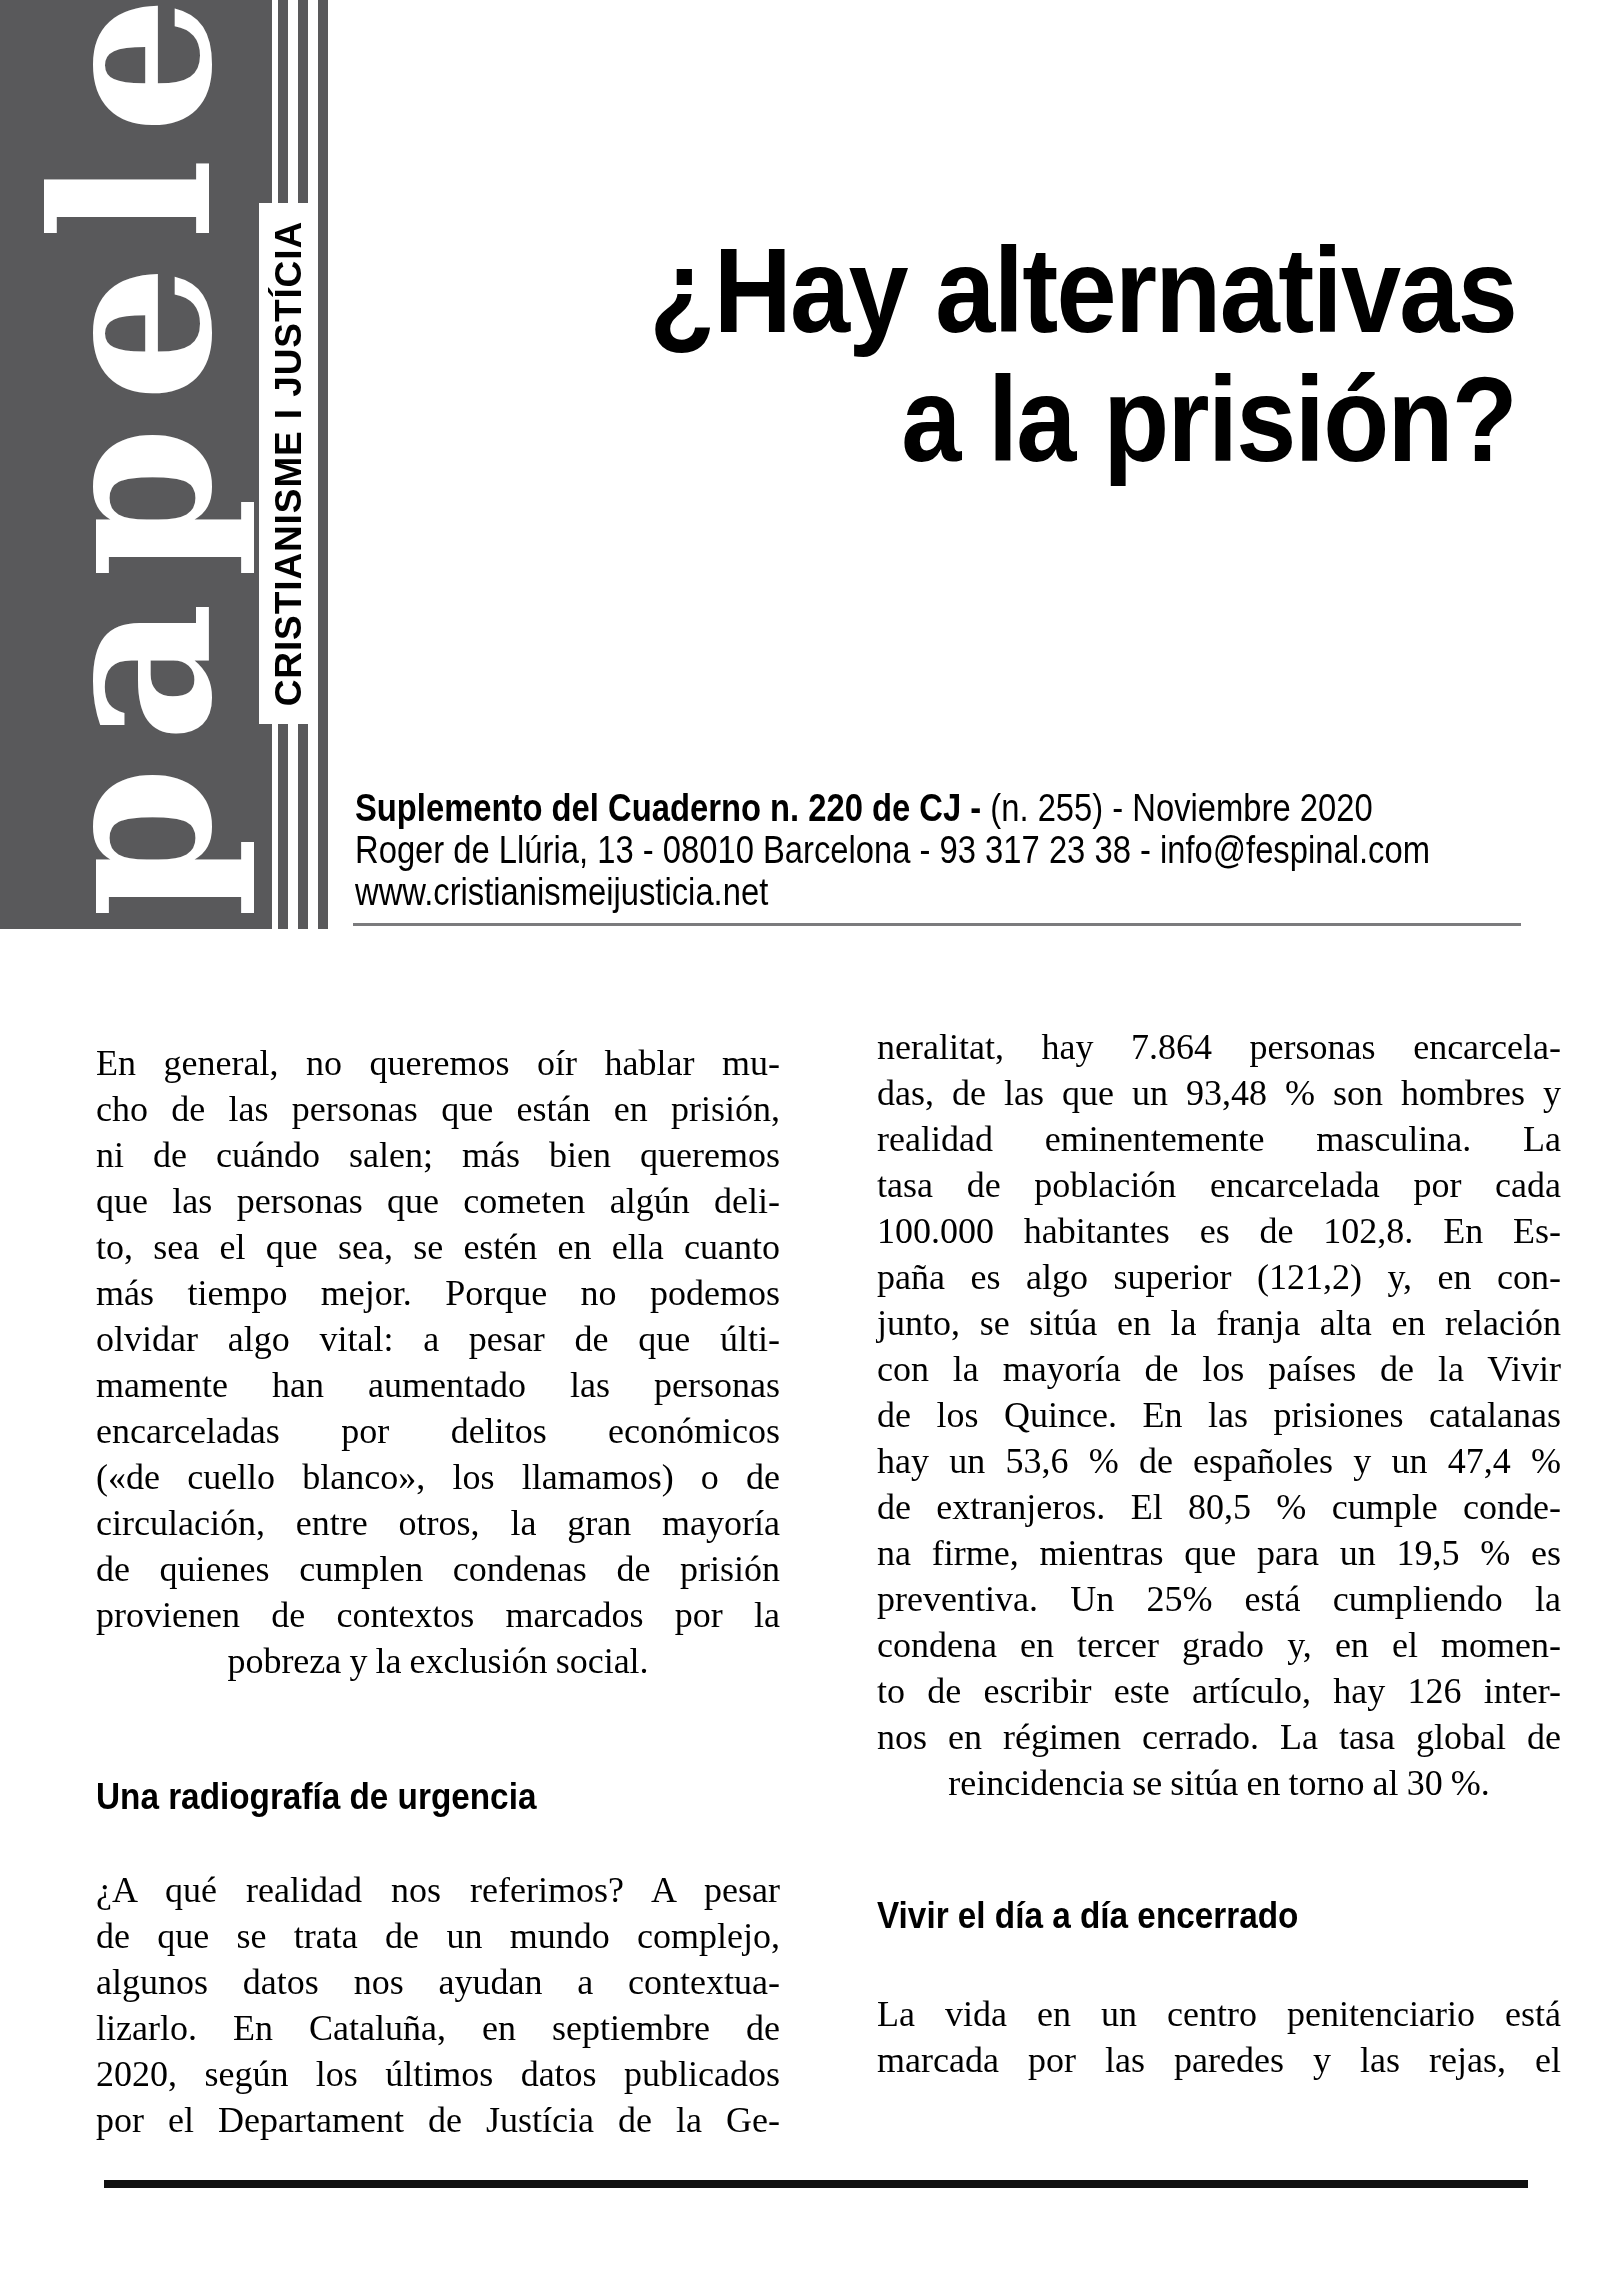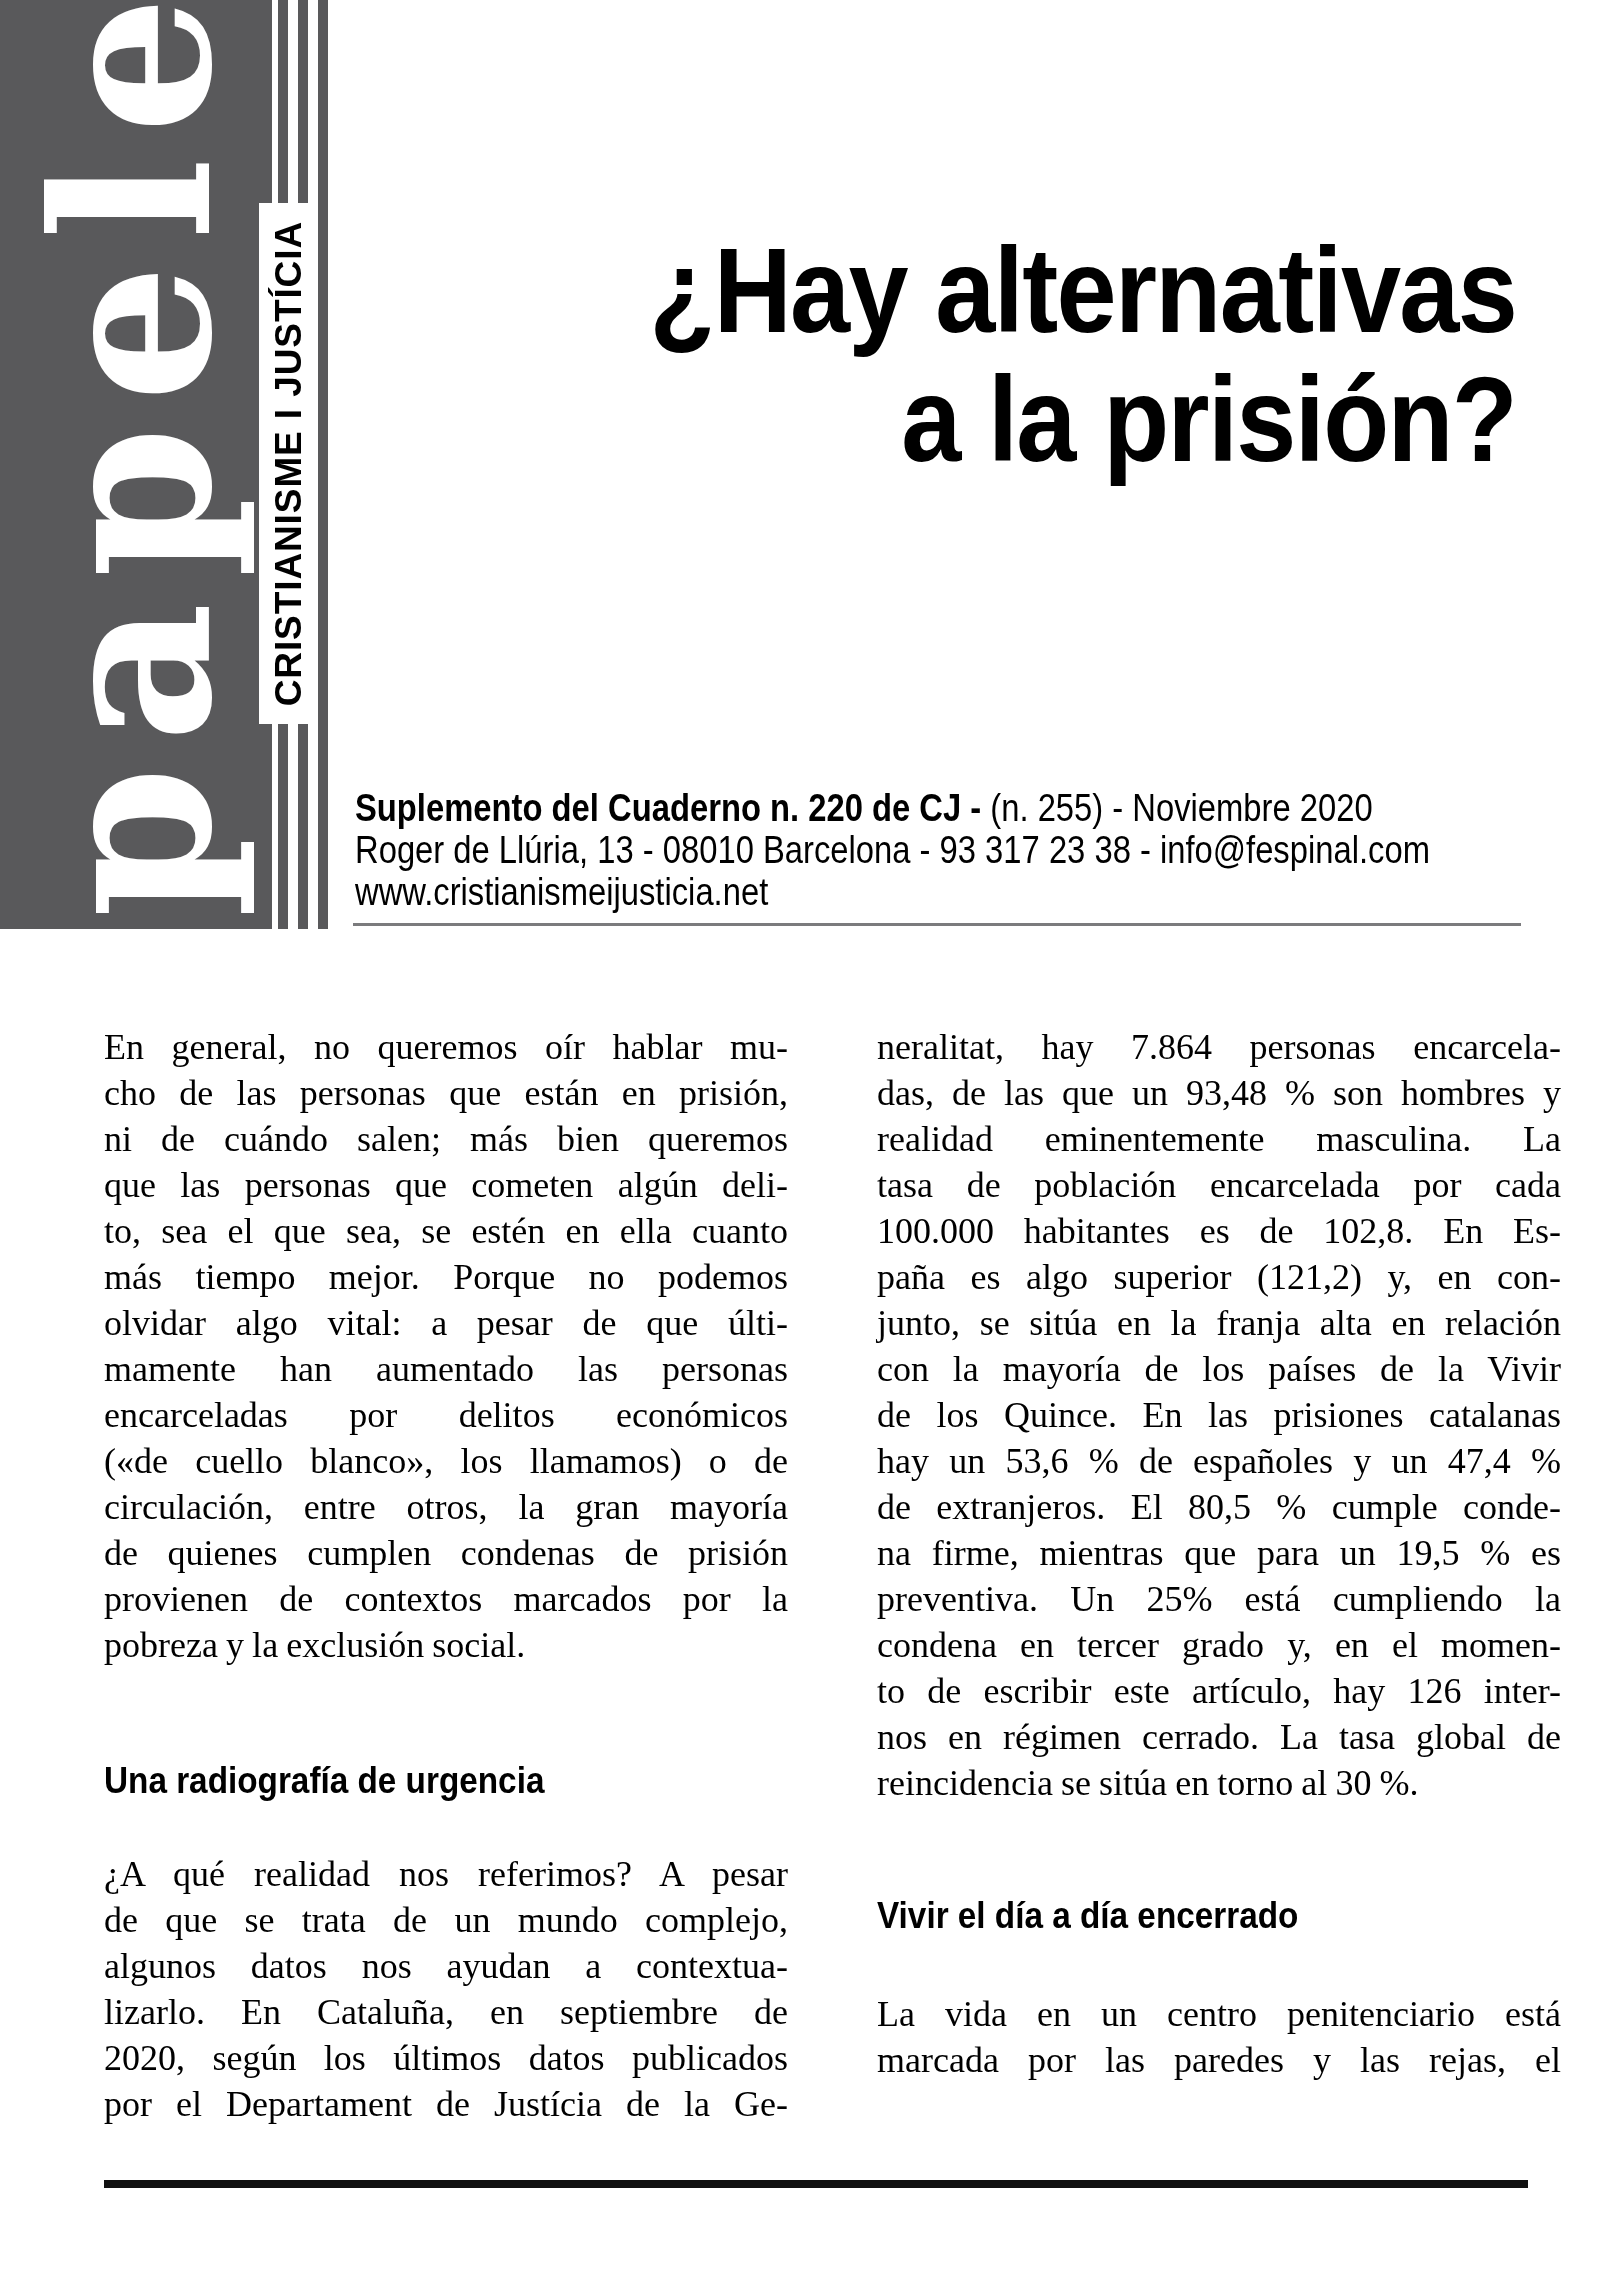--- a/index.html
+++ b/index.html
@@ -92,25 +92,25 @@
 
   
   .col {
     position:absolute; top:1024px;
     width:684px;
     font-family:"Liberation Serif", serif;
     font-size:36px;
     line-height:46px;
     color:#000000;
   }
-  .col-left  { left:104px; }
+  .col-left  { left:96px;margin-top:16px; }
   .col-right { left:877px; }
   .para { word-spacing:-0.9px; }
   .text-line { text-align:justify; text-align-last:justify; }
-  .text-line.end { text-align:left; text-align-last:auto; }
+  .text-line.end { text-align:center; text-align-last:auto; }
   .col-heading {
     font-family:"Liberation Sans", sans-serif;
     font-weight:bold;
     font-size:37px;
     line-height:46px;
     transform:scaleX(0.9);
     transform-origin:left center;
     white-space:nowrap;
   }
   .col-left  .col-heading { margin-top:90px; margin-bottom:47px; }

